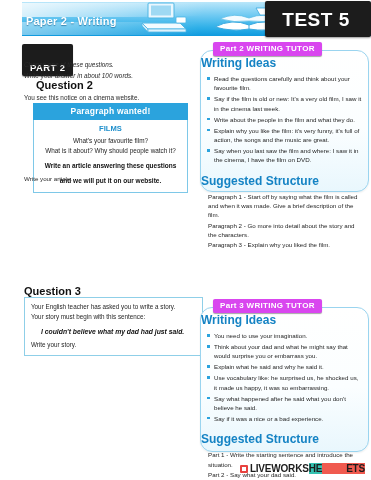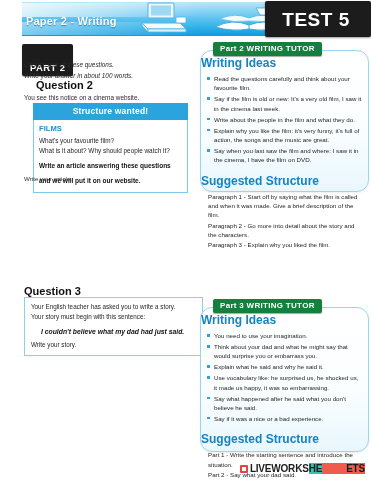--- a/index.html
+++ b/index.html
@@ -130,20 +130,21 @@
     font-weight: bold;
     text-align: center;
     padding: 3px 0 4px 0;
     letter-spacing: .2px;
   }
   .notice-body {
     border: 1px solid #7ec8e8;
     border-top: none;
     background: #ffffff;
     padding: 4px 5px 6px 5px;
+    text-align: center;
   }
   .notice-title {
     color: #1f8fcc;
     font-size: 7.6px;
     font-weight: bold;
     margin-bottom: 3px;
   }
   .notice-line {
     font-size: 6.4px;
     color: #1f1f1f;
@@ -183,21 +184,21 @@
     font-size: 6.8px;
     font-style: italic;
     font-weight: bold;
     color: #111;
     margin: 6px 0 5px 10px;
   }
 
   
   .tutor-tag {
     position: absolute;
-    background: #15803d;
+    background: #d946ef;
     color: #fff;
     font-size: 8px;
     font-weight: bold;
     letter-spacing: .3px;
     padding: 2px 7px 3px 7px;
     border-radius: 2px;
     box-shadow: 0 1px 1px rgba(0,0,0,.35);
     white-space: nowrap;
     z-index: 4;
   }
@@ -312,21 +313,21 @@
 
 <div class="instr" id="instr-block">
   <div>Choose one of these questions.</div>
   <div>Write your answer in about 100 words.</div>
 </div>
 
 <div class="q-heading" id="q2-heading">Question 2</div>
 <div class="q-lead" id="q2-lead">You see this notice on a cinema website.</div>
 
 <div class="notice">
-  <div class="notice-bar">Structure wanted!</div>
+  <div class="notice-bar">Paragraph wanted!</div>
   <div class="notice-body">
     <div class="notice-title">FILMS</div>
     <div class="notice-line">What's your favourite film?</div>
     <div class="notice-line">What is it about?  Why should people watch it?</div>
     <div class="notice-strong">Write an article answering these questions</div>
     <div class="notice-strong">and we will put it on our website.</div>
   </div>
 </div>
 
 <div class="write-note" id="write-article">Write your article.</div>

